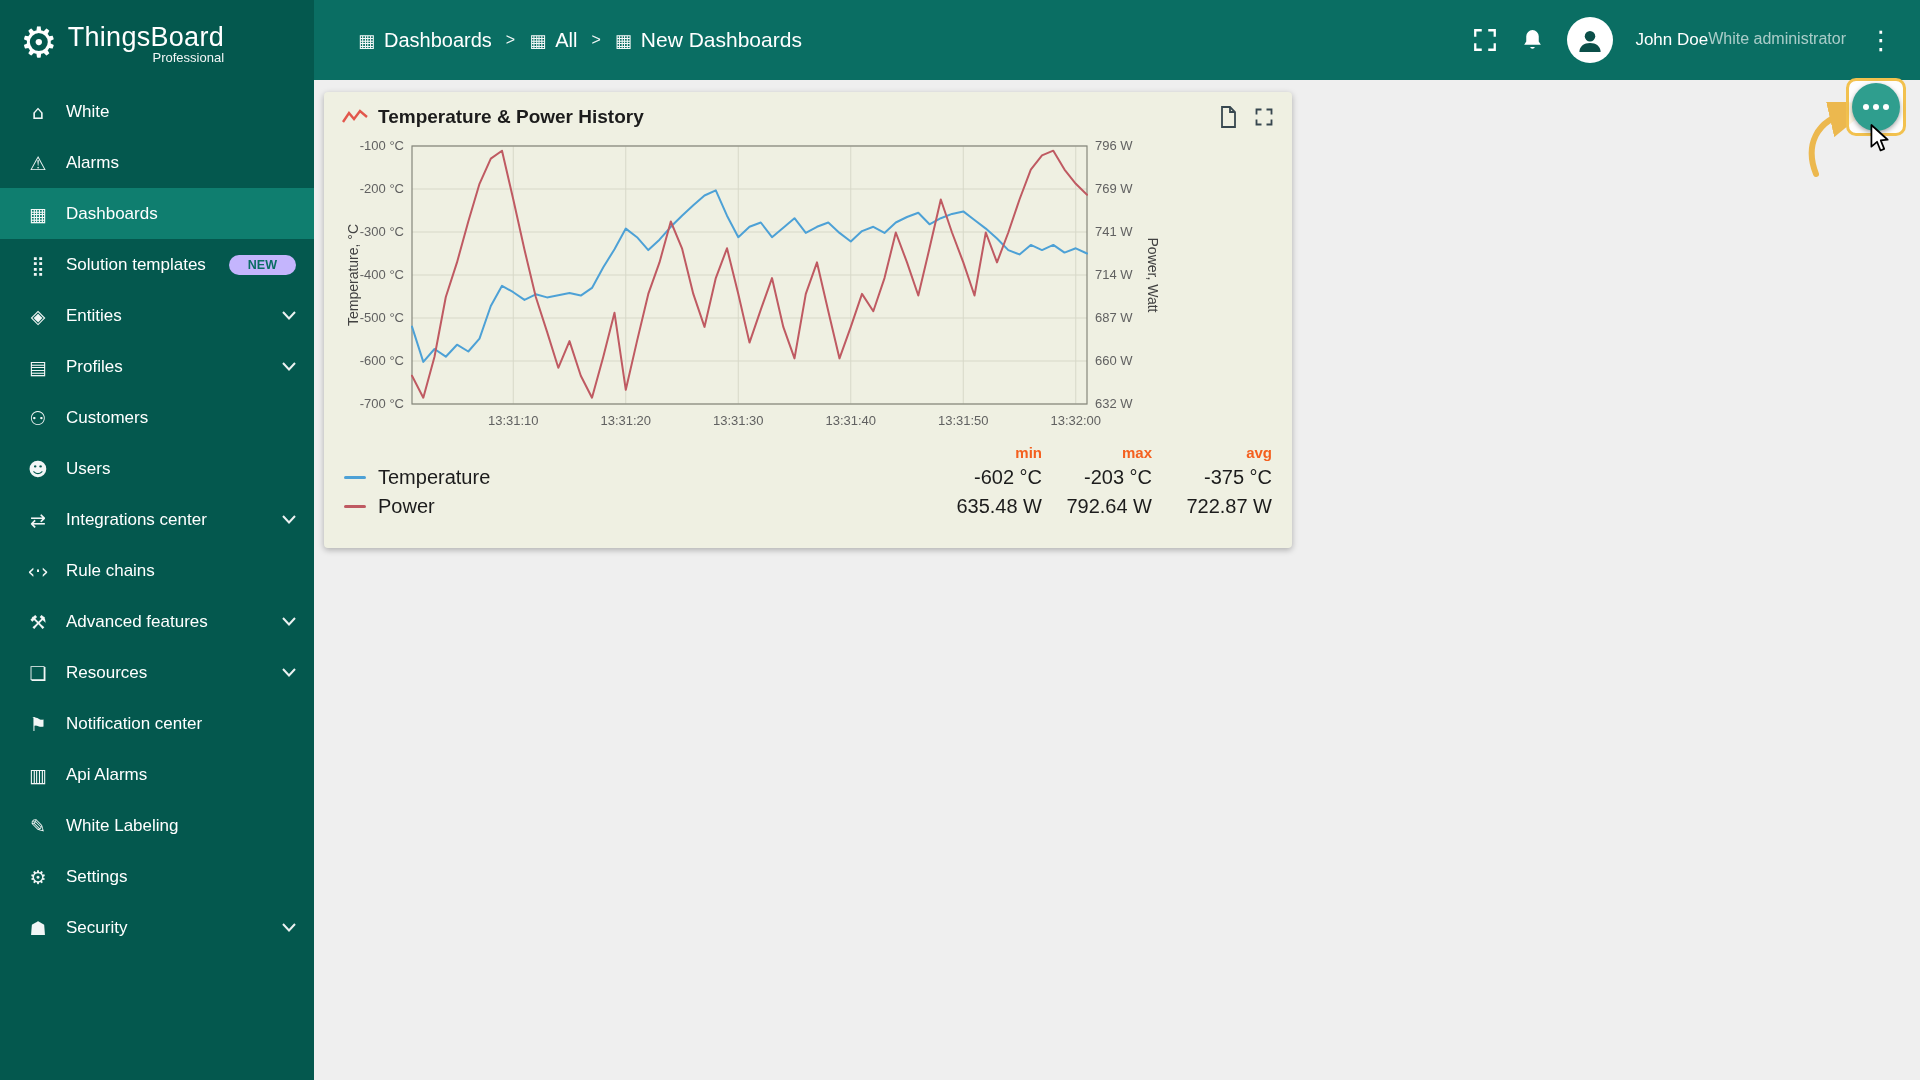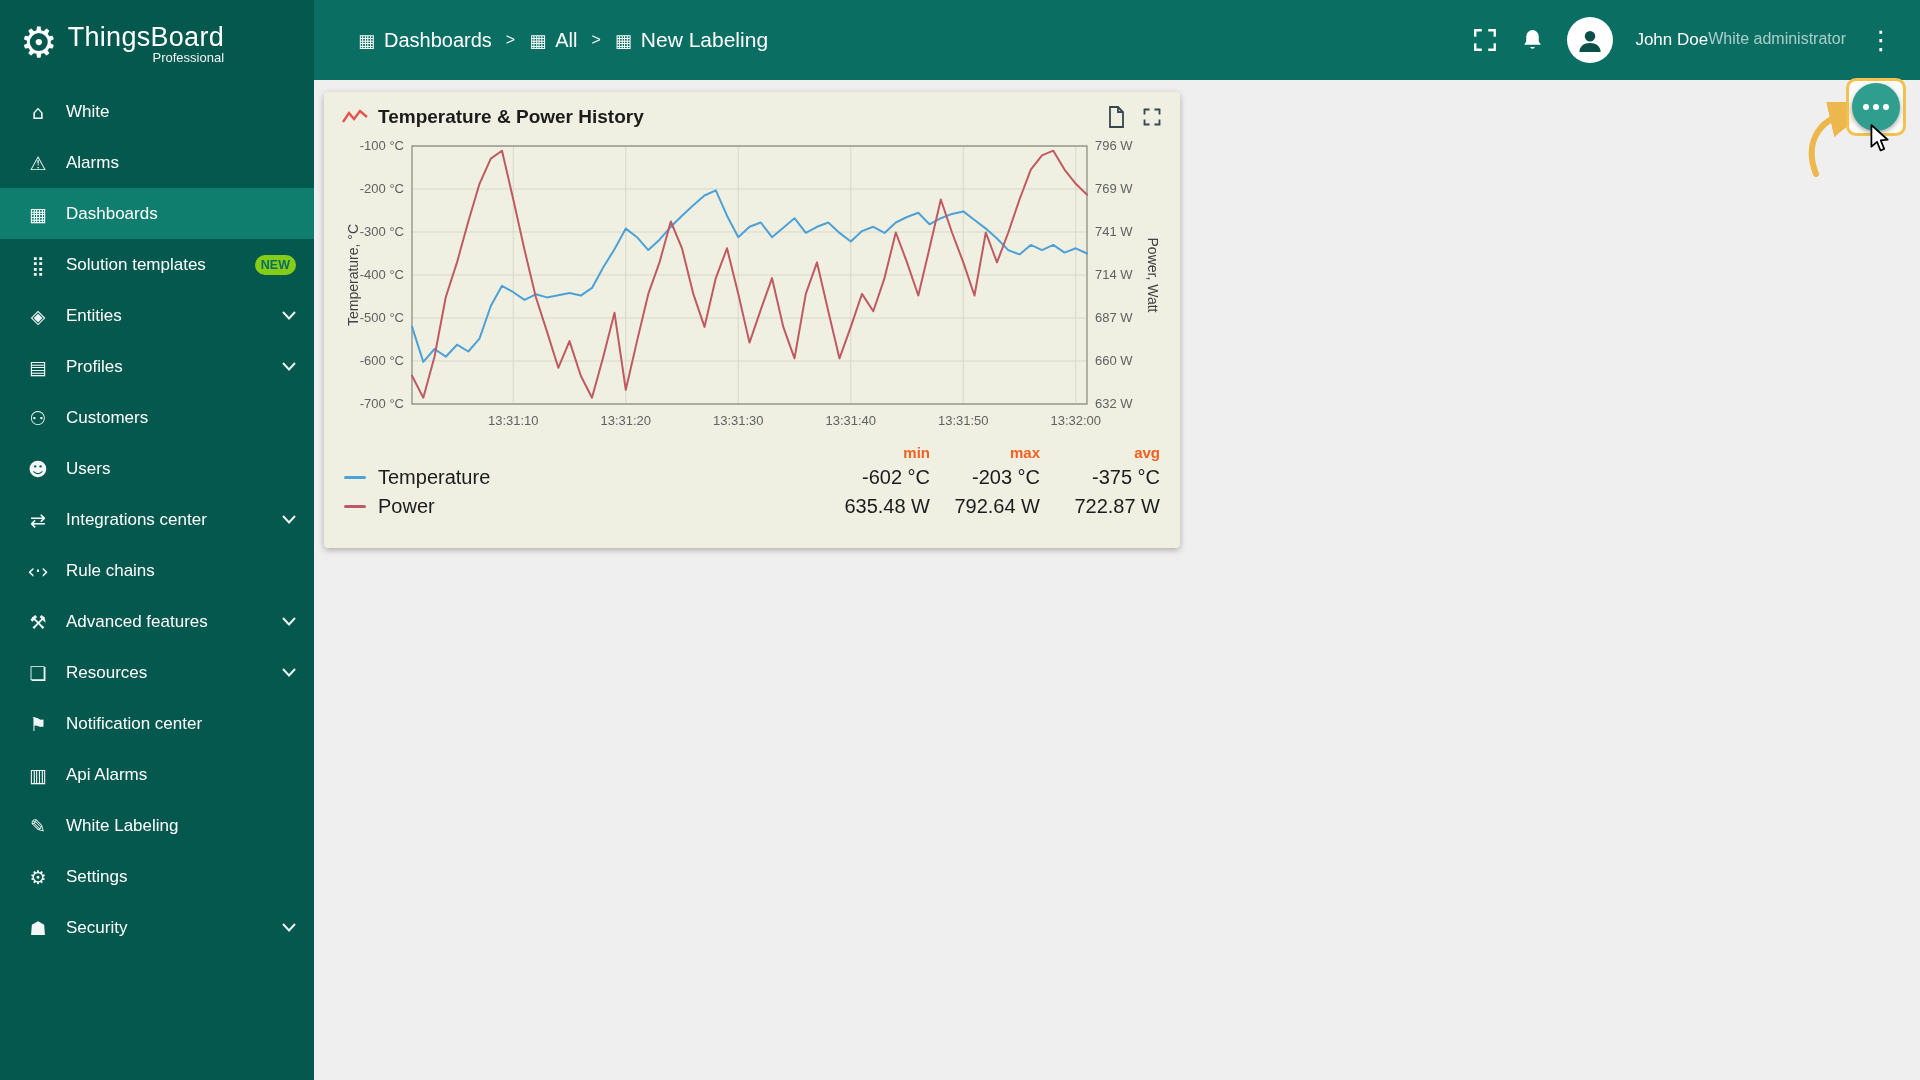--- a/index.html
+++ b/index.html
@@ -12,21 +12,21 @@
   .logo { height:86px; display:flex; align-items:center; padding:0 20px; gap:10px; cursor:pointer; }
   .logo-gear { font-family:"DejaVu Sans",sans-serif; font-size:42px; line-height:1; }
   .logo-text { display:flex; flex-direction:column; }
   .logo-title { font-size:27px; font-weight:400; letter-spacing:.3px; }
   .logo-sub { font-size:13px; align-self:flex-end; margin-top:-3px; opacity:.95; }
   .nav { flex:1; }
   .nav-item { display:flex; align-items:center; height:51px; padding:0 18px 0 24px; font-size:17px; cursor:pointer; }
   .nav-item.active { background:#0f7e6f; }
   .nav-icon { width:28px; margin-right:14px; font-family:"DejaVu Sans","Liberation Sans",sans-serif; font-size:19px; text-align:center; opacity:.95; flex-shrink:0; }
   .nav-label { white-space:nowrap; }
-  .badge { margin-left:auto; background:#84cc16; color:#0a6e63; font-size:12.5px; font-weight:700; padding:3px 6px; border-radius:11px; }
+  .badge { margin-left:auto; background:#c4b5fd; color:#0a6e63; font-size:12.5px; font-weight:700; padding:3px 19px; border-radius:11px; }
   .chev { margin-left:auto; display:flex; align-items:center; opacity:.92; }
 
   
   .main { flex:1; display:flex; flex-direction:column; min-width:0; }
   .topbar { height:80px; background:#0a6e63; display:flex; align-items:center; padding:0 26px 0 44px; color:#fff; flex-shrink:0; }
   .breadcrumb { display:flex; align-items:center; gap:14px; }
   .crumb { display:flex; align-items:center; gap:9px; font-size:20px; cursor:pointer; }
   .crumb .bc-icon { font-family:"DejaVu Sans",sans-serif; font-size:18px; opacity:.95; }
   .crumb.current { font-size:21px; font-weight:500; }
   .bc-sep { font-size:16px; opacity:.95; }
@@ -34,21 +34,21 @@
   .icon-btn { background:none; border:none; cursor:pointer; display:flex; align-items:center; }
   .avatar { width:46px; height:46px; border-radius:50%; background:#fff; display:flex; align-items:center; justify-content:center; cursor:pointer; }
   .user-block { display:flex; flex-direction:row; line-height:1.3; text-align:center; }
   .user-name { font-size:17px; color:#fff; }
   .user-role { font-size:16px; color:rgba(255,255,255,.65); }
   .kebab { font-family:"DejaVu Sans",sans-serif; font-size:26px; color:#fff; }
 
   
   .content { flex:1; position:relative; background:#efefef; overflow:visible; }
 
-  .widget-card { position:absolute; left:10px; top:12px; width:856px; height:456px; background:#eff0e2; border-radius:4px; box-shadow:0 2px 6px rgba(0,0,0,.28); padding:14px 18px 8px; }
+  .widget-card { position:absolute; left:10px; top:12px; width:968px; height:456px; background:#eff0e2; border-radius:4px; box-shadow:0 2px 6px rgba(0,0,0,.28); padding:14px 18px 8px; }
   .widget-head { display:flex; align-items:center; }
   .widget-title { font-size:19px; font-weight:700; color:#1c1c1c; margin-left:10px; }
   .widget-actions { margin-left:auto; display:flex; gap:16px; }
   #chart-svg { display:block; margin-top:4px; font-family:"Liberation Sans",sans-serif; }
   .legend-table { width:100%; border-collapse:collapse; margin-top:3px; }
   .legend-table th { color:#f4601f; font-weight:700; font-size:15px; text-align:right; padding:4px 2px 2px; }
   .legend-table td { font-size:20px; color:#1c1c1c; padding:3px 2px; }
   .legend-table td.num { text-align:right; }
   .series-cell { display:flex; align-items:center; gap:12px; cursor:pointer; }
   .dash { width:22px; height:3px; border-radius:2px; background:#888; }
@@ -186,21 +186,21 @@
           <span>Dashboards</span>
         </div>
         <span class="bc-sep">&gt;</span>
         <div class="crumb">
           <span class="bc-icon">▦</span>
           <span>All</span>
         </div>
         <span class="bc-sep">&gt;</span>
         <div class="crumb current">
           <span class="bc-icon">▦</span>
-          <span>New Labeling</span>
+          <span>New Dashboards</span>
         </div>
       </div>
 
       <div class="topbar-right">
         <button class="icon-btn" title="">
           <svg width="26" height="26" viewBox="0 0 24 24">
               <path d="M3 9V3h6 M15 3h6v6 M21 15v6h-6 M9 21H3v-6" fill="none" stroke="#fff" stroke-width="2.1"></path>
             </svg>
         </button>
         <button class="icon-btn">

